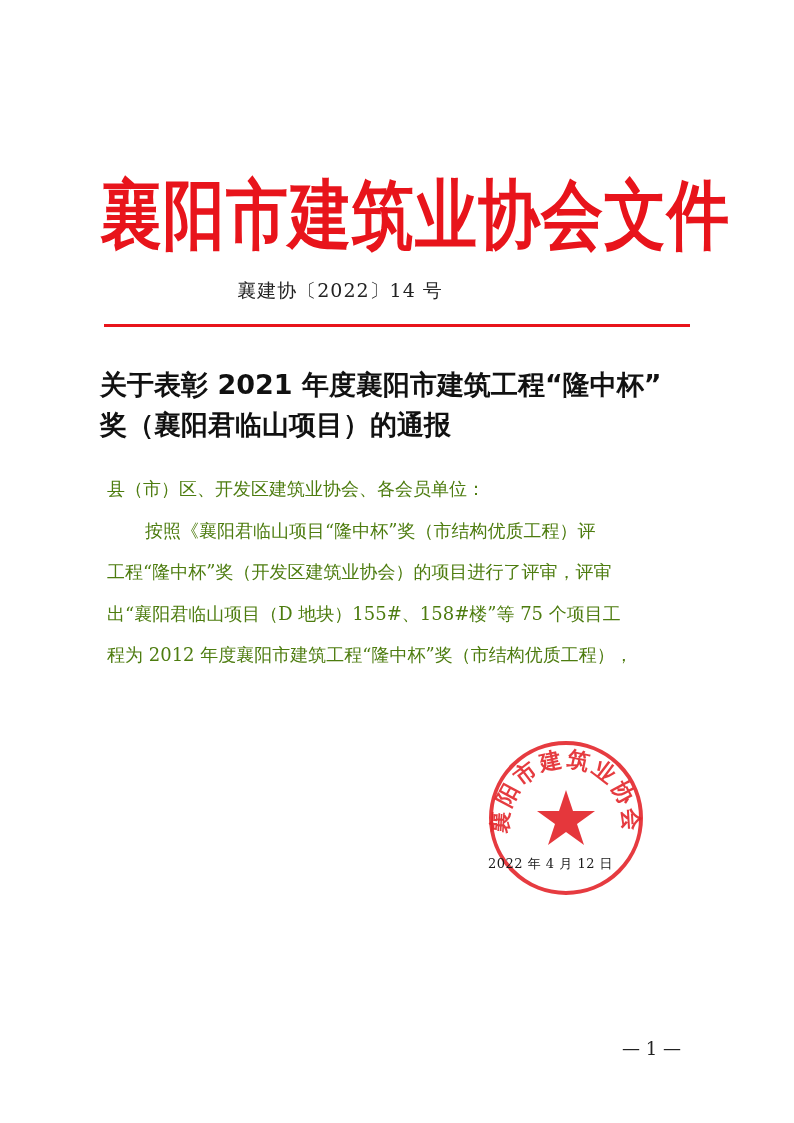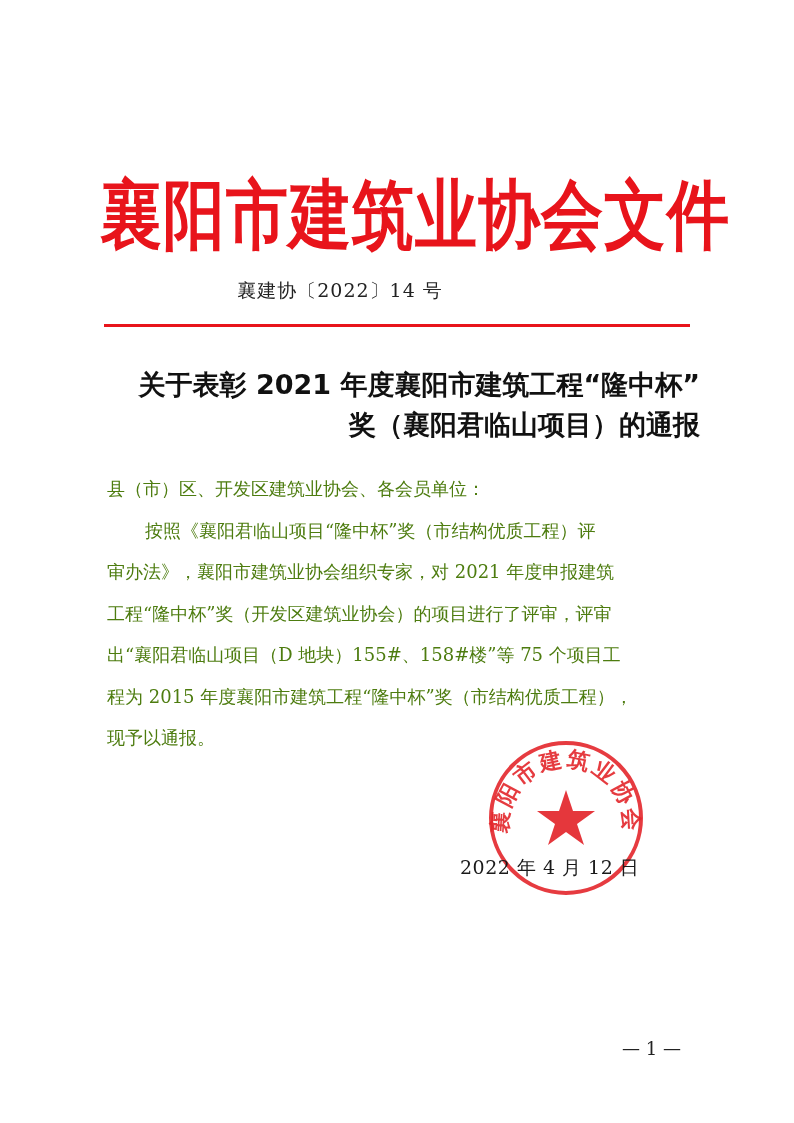--- a/index.html
+++ b/index.html
@@ -10,32 +10,32 @@
   .masthead { position: absolute; left: 100px; top: 160px; width: 600px; text-align: center;
               font-family: "DejaVu Sans", "Liberation Sans", sans-serif; font-weight: bold;
               color: #e8141b; font-size: 62px; letter-spacing: 1px; line-height: 90px;
               transform: scaleY(1.22); transform-origin: center top; white-space: nowrap; }
 
   .doc-number { position: absolute; left: 0; width: 680px; top: 278px; text-align: center;
                 font-size: 19px; color: #222; letter-spacing: 1px; }
 
   .red-rule { position: absolute; left: 104px; top: 324px; width: 586px; height: 3px; background: #e8141b; }
 
-  .title { position: absolute; left: 100px; width: 600px; top: 365px; text-align: right;
+  .title { position: absolute; left: 100px; width: 600px; top: 365px; text-align: left;
            font-family: "DejaVu Sans", "Liberation Sans", sans-serif; font-weight: bold;
            font-size: 27px; line-height: 40px; color: #111; white-space: nowrap; }
 
   .body-text { position: absolute; left: 107px; width: 590px; top: 468px;
                font-size: 18px; line-height: 41.5px; color: #4d7c0f; }
   .body-text .line { white-space: nowrap; height: 41.5px; }
   .indent { padding-left: 38px; }
 
   .seal { position: absolute; left: 486px; top: 738px; width: 160px; height: 160px; }
 
-  .date { position: absolute; left: 460px; top: 855px; font-size: 19px; color: #1a1a1a;
+  .date { position: absolute; left: 488px; top: 855px; font-size: 13px; color: #1a1a1a;
           letter-spacing: 0.5px; white-space: nowrap; }
 
   .page-number { position: absolute; left: 622px; top: 1038px; font-size: 18px; color: #222;
                  white-space: nowrap; }
 </style>
 </head>
 <body>
 
 <div class="page">
 
@@ -46,25 +46,23 @@
   <div class="red-rule"></div>
 
   <div class="title">
     <div>关于表彰 2021 年度襄阳市建筑工程“隆中杯”</div>
     <div>奖（襄阳君临山项目）的通报</div>
   </div>
 
   <div class="body-text">
     <div class="line">县（市）区、开发区建筑业协会、各会员单位：</div>
     <div class="line indent">按照《襄阳君临山项目“隆中杯”奖（市结构优质工程）评</div>
-    <div class="line">审办法》，襄阳市建筑业协会组织专家，对 2021 年度申报建筑</div>
     <div class="line">工程“隆中杯”奖（开发区建筑业协会）的项目进行了评审，评审</div>
     <div class="line">出“襄阳君临山项目（D 地块）155#、158#楼”等 75 个项目工</div>
-    <div class="line">程为 2015 年度襄阳市建筑工程“隆中杯”奖（市结构优质工程），</div>
-    <div class="line">现予以通报。</div>
+    <div class="line">程为 2012 年度襄阳市建筑工程“隆中杯”奖（市结构优质工程），</div>
   </div>
 
   <svg class="seal" viewBox="0 0 160 160">
     <defs>
       <path id="sealArc" d="M 34 122 A 58 58 0 1 1 126 122"></path>
     </defs>
     <circle cx="80" cy="80" r="75" fill="none" stroke="#e3262b" stroke-width="4" opacity="0.9"></circle>
     <text font-family="DejaVu Sans, sans-serif" font-size="22" font-weight="bold" fill="#e3262b" opacity="0.9" letter-spacing="3">
       <textPath href="#sealArc" startOffset="50%" text-anchor="middle">襄阳市建筑业协会</textPath>
     </text>

